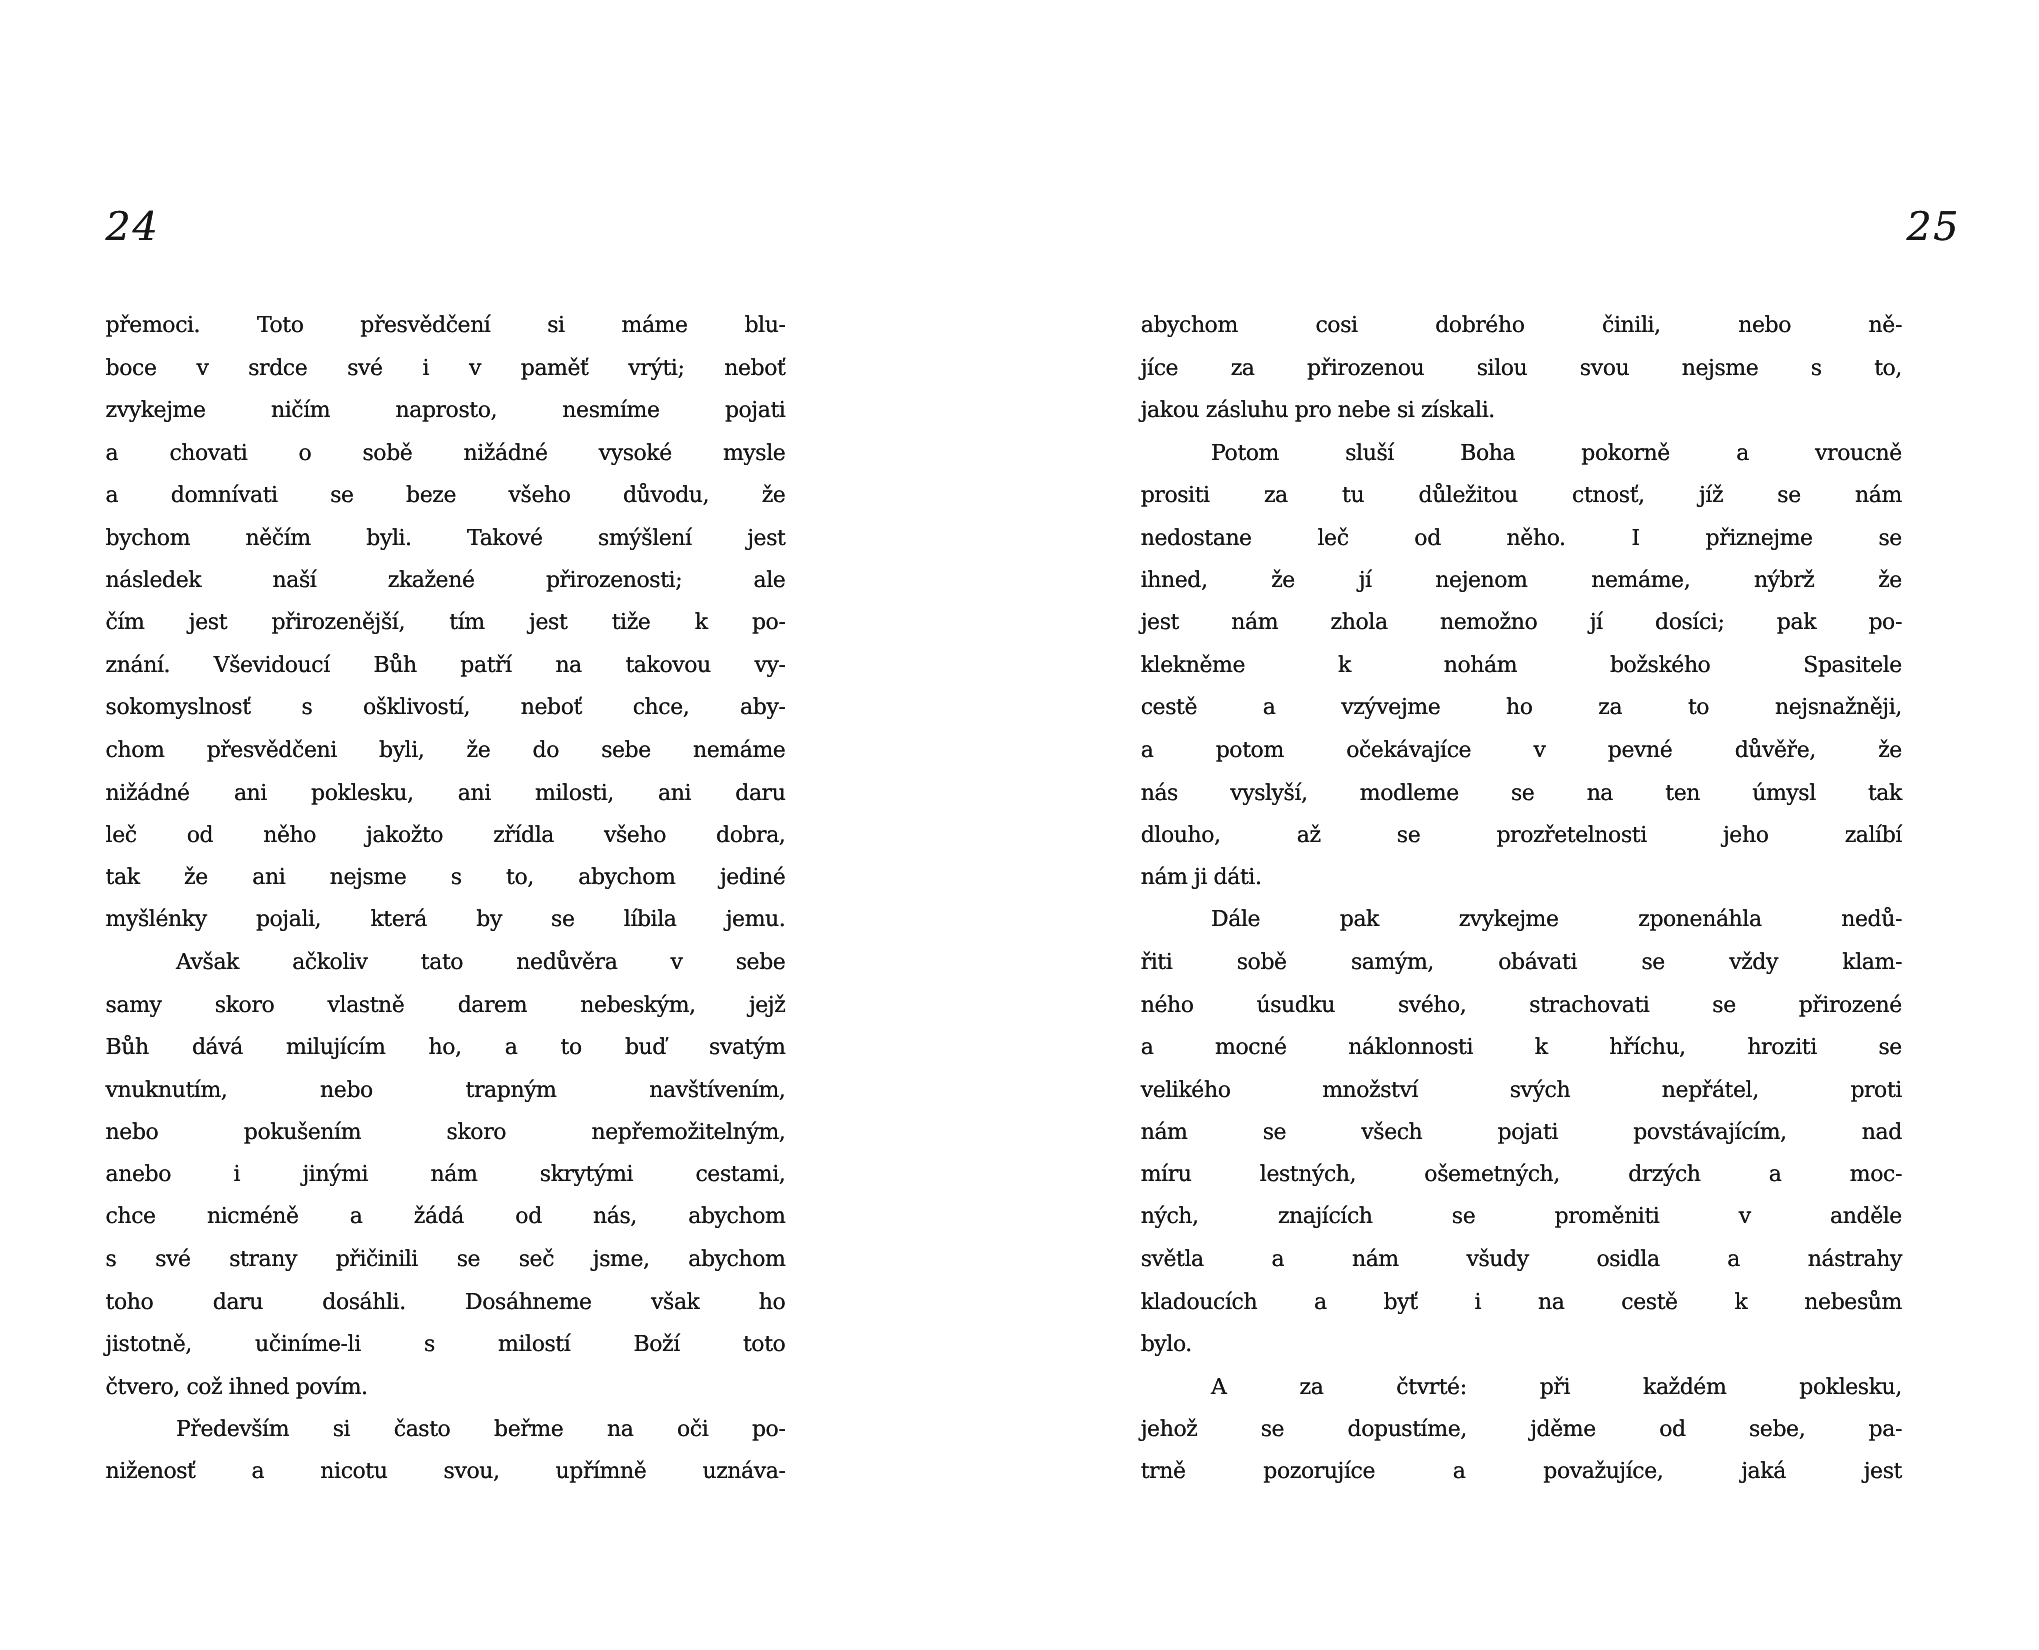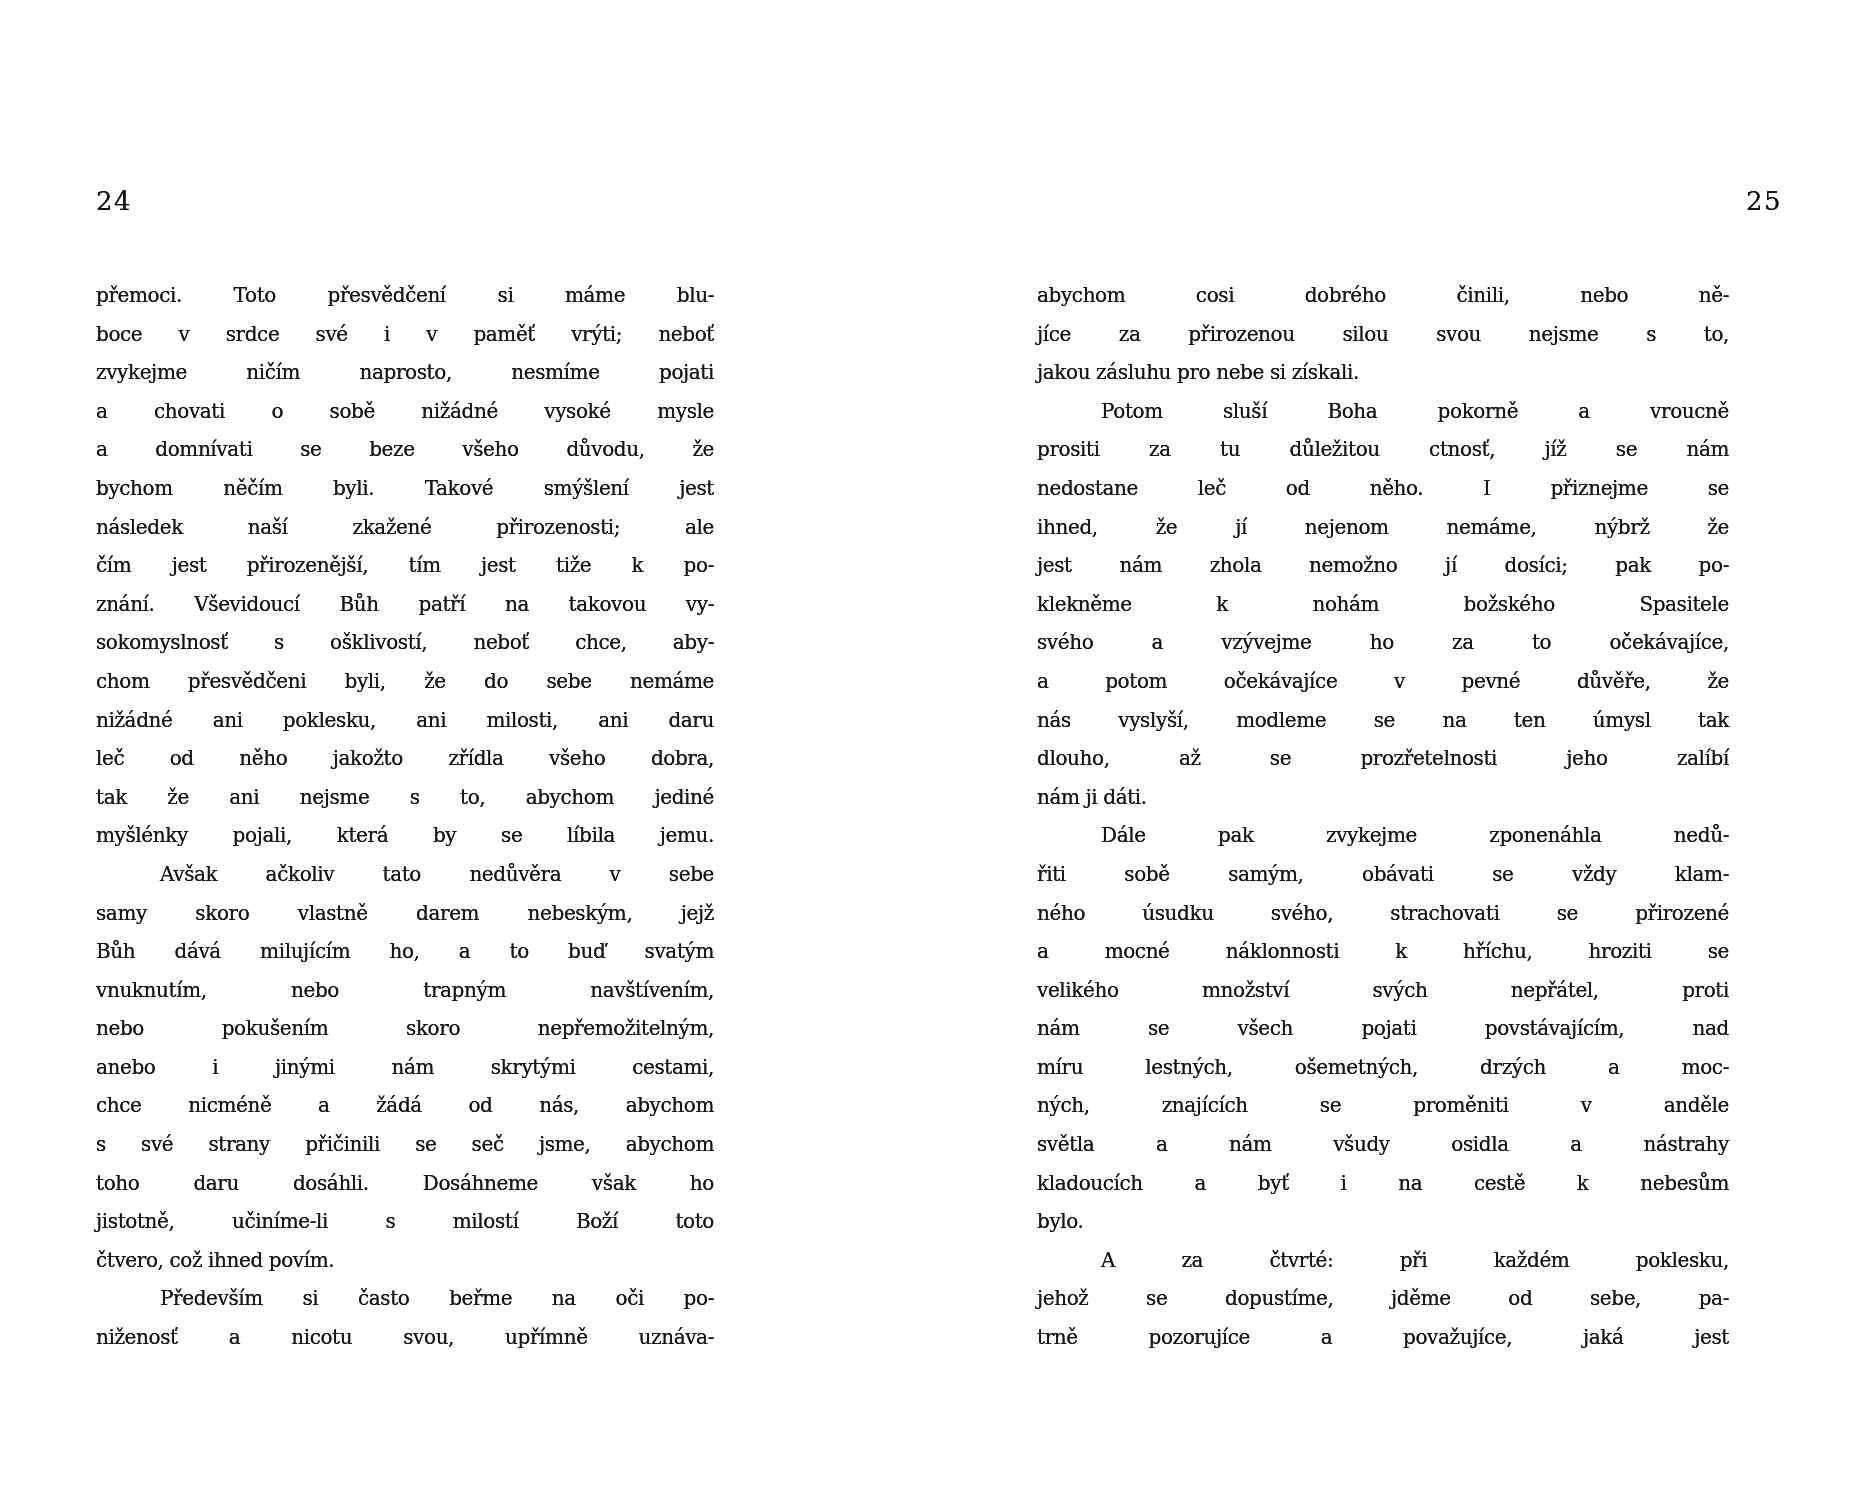--- a/index.html
+++ b/index.html
@@ -9,23 +9,24 @@
     height: 1500px;
     background: var(--paper, #ffffff);
     color: var(--ink, #161616);
     font-family: "DejaVu Serif", serif;
     overflow: hidden;
   }
   .page { position: absolute; inset: 0; }
   .pgnum {
     position: absolute;
     top: 186px;
-    font-size: 26px;
+    font-size: 36px;
     letter-spacing: 1.5px;
     text-shadow: 0 0 0.3px currentColor;
+    font-style: italic;
   }
   .page[data-page="0"] .pgnum { left: 96px; }
   .page[data-page="1"] .pgnum { left: 1088px; width: 694px; text-align: right; }
   .pagebody {
     position: absolute;
     top: 276px;
     font-size: 20px;
     line-height: 38.6px;
     letter-spacing: -0.4px;
     text-shadow: 0 0 0.3px currentColor;
@@ -82,21 +83,21 @@
     <div class="pagebody">
         <div class="line">abychom cosi dobrého činili, nebo ně-</div>
         <div class="line">jíce za přirozenou silou svou nejsme s to,</div>
         <div class="line flush">jakou zásluhu pro nebe si získali.</div>
         <div class="line indent">Potom sluší Boha pokorně a vroucně</div>
         <div class="line">prositi za tu důležitou ctnosť, jíž se nám</div>
         <div class="line">nedostane leč od něho. I přiznejme se</div>
         <div class="line">ihned, že jí nejenom nemáme, nýbrž že</div>
         <div class="line">jest nám zhola nemožno jí dosíci; pak po-</div>
         <div class="line">klekněme k nohám božského Spasitele</div>
-        <div class="line">svého a vzývejme ho za to očekávajíce,</div>
+        <div class="line">cestě a vzývejme ho za to nejsnažněji,</div>
         <div class="line">a potom očekávajíce v pevné důvěře, že</div>
         <div class="line">nás vyslyší, modleme se na ten úmysl tak</div>
         <div class="line">dlouho, až se prozřetelnosti jeho zalíbí</div>
         <div class="line flush">nám ji dáti.</div>
         <div class="line indent">Dále pak zvykejme zponenáhla nedů-</div>
         <div class="line">řiti sobě samým, obávati se vždy klam-</div>
         <div class="line">ného úsudku svého, strachovati se přirozené</div>
         <div class="line">a mocné náklonnosti k hříchu, hroziti se</div>
         <div class="line">velikého množství svých nepřátel, proti</div>
         <div class="line">nám se všech pojati povstávajícím, nad</div>

